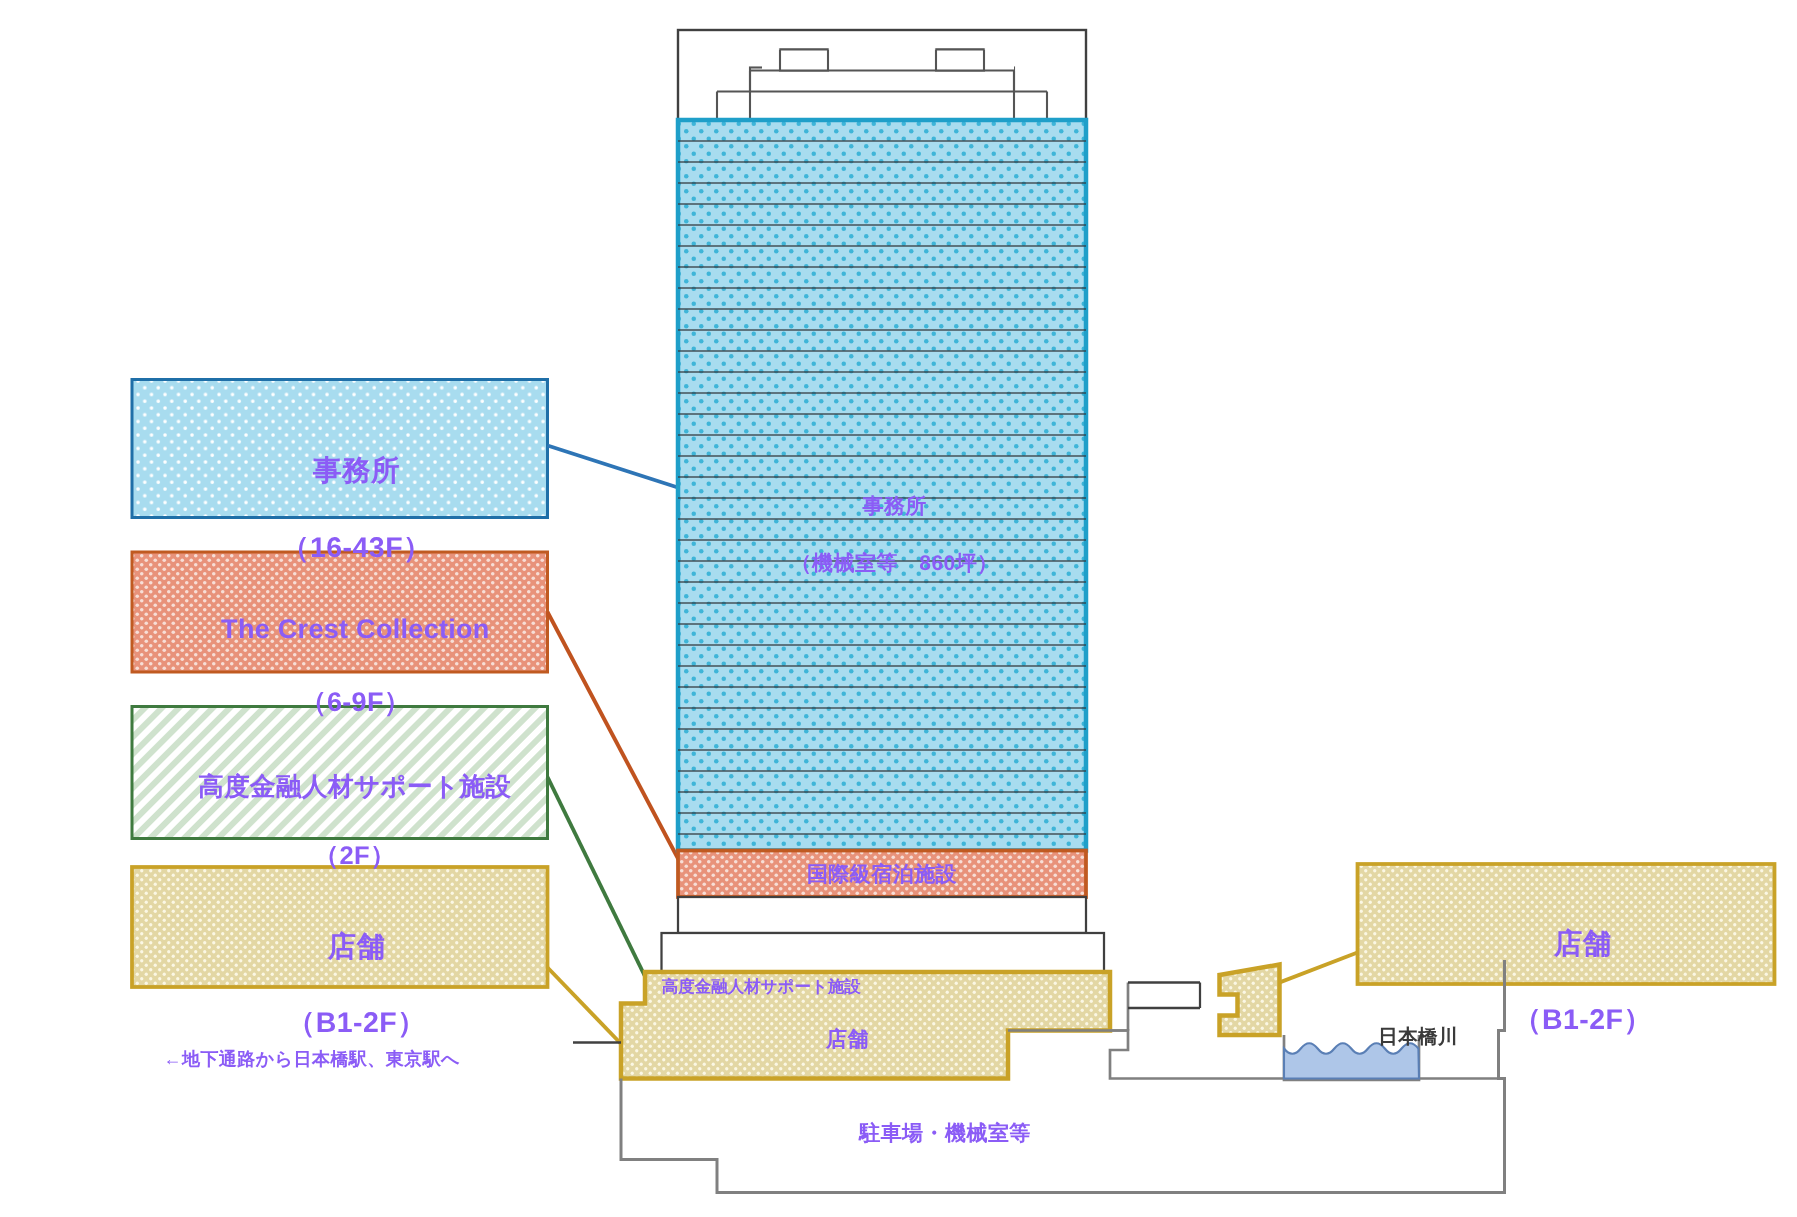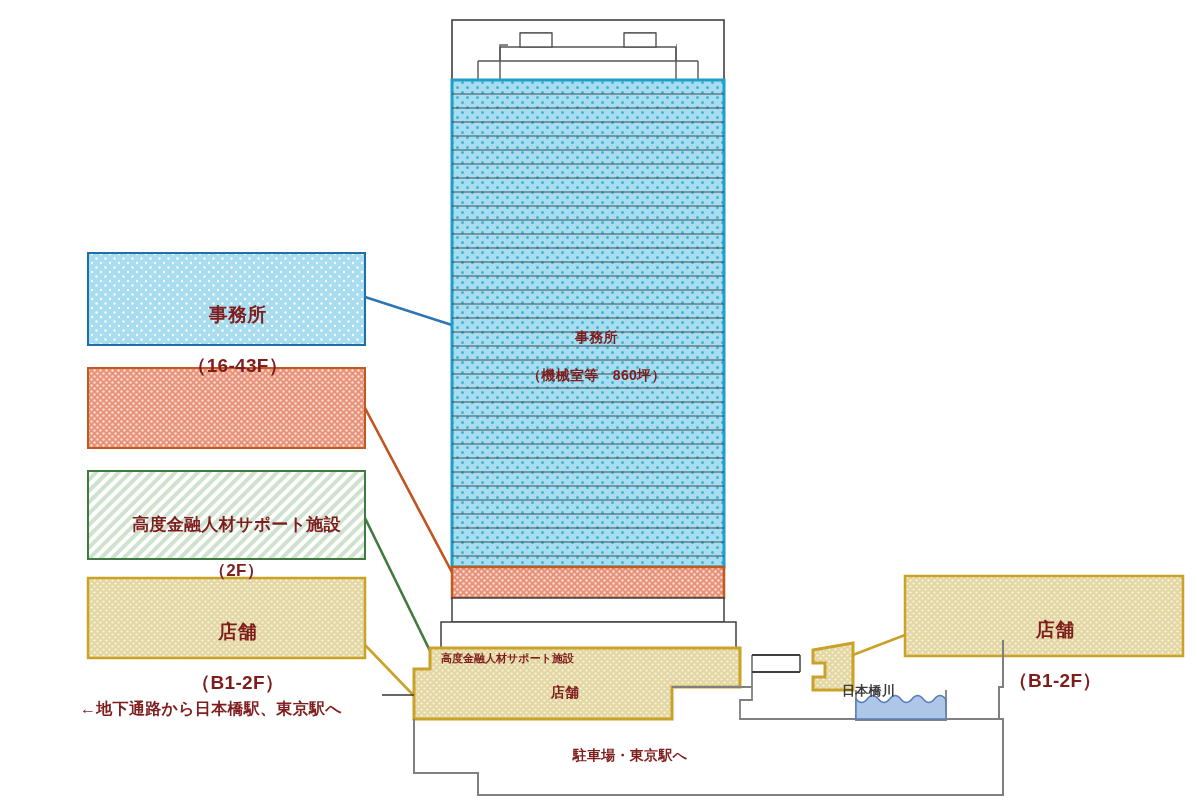--- a/index.html
+++ b/index.html
@@ -8,31 +8,31 @@
     background:#ffffff;
     font-family:"Liberation Sans","DejaVu Sans",sans-serif;
     overflow:hidden;
     position:relative;
   }
   #stage{position:absolute;left:0;top:0;width:1198px;height:811px;}
   svg.layer{position:absolute;left:0;top:0;width:1198px;height:811px;}
   .lbl{
     position:absolute;
     font-weight:bold;
-    color:#7f1d1d;
+    color:#8b5cf6;
     text-align:center;
     line-height:1.35;
     white-space:pre;
     letter-spacing:0.3px;
   }
   .legend-text{font-size:19px;}
   .legend-text.en{font-size:18px;letter-spacing:0.2px;}
   .bld-text{font-size:14px;}
   .bld-text.small{font-size:11px;letter-spacing:0;}
-  .note{font-size:16px;font-weight:bold;}
+  .note{font-size:12px;font-weight:bold;margin-left:29px;}
   .river{font-size:13px;font-weight:bold;color:#3a3a3a;}
 </style>
 </head>
 <body>
 
 <div id="stage">
 
   <svg class="layer" viewBox="0 0 1198 811">
     <defs>
       <pattern id="p-office" width="10" height="10" patternUnits="userSpaceOnUse">
@@ -185,20 +185,24 @@
     <g>
       <line x1="382" y1="695" x2="414" y2="695" stroke="#404040" stroke-width="1.6"></line>
     </g>
   </svg>
 
   <div class="lbl legend-text" style="left:88px;top:276px;width:277px;">
     <span>事務所</span><br>
     <span>（16-43F）</span>
   </div>
 
+  <div class="lbl legend-text en" style="left:88px;top:383px;width:277px;">
+    <span>The Crest Collection</span><br>
+    <span>（6-9F）</span>
+  </div>
 
   <div class="lbl" style="left:88px;top:491px;width:277px;font-size:17px;">
     <span>高度金融人材サポート施設</span><br>
     <span>（2F）</span>
   </div>
 
   <div class="lbl legend-text" style="left:88px;top:593px;width:277px;">
     <span>店舗</span><br>
     <span>（B1-2F）</span>
   </div>
@@ -206,24 +210,25 @@
   <div class="lbl legend-text" style="left:905px;top:591px;width:278px;">
     <span>店舗</span><br>
     <span>（B1-2F）</span>
   </div>
 
   <div class="lbl bld-text" style="left:452px;top:309px;width:272px;">
     <span>事務所</span><br>
     <span>（機械室等　860坪）</span>
   </div>
 
+  <div class="lbl bld-text" style="left:452px;top:573px;width:272px;"><span>国際級宿泊施設</span></div>
 
   <div class="lbl bld-text small" style="left:430px;top:651px;width:155px;"><span>高度金融人材サポート施設</span></div>
 
   <div class="lbl bld-text" style="left:430px;top:683px;width:270px;"><span>店舗</span></div>
 
-  <div class="lbl bld-text" style="left:450px;top:746px;width:360px;"><span>駐車場・東京駅へ</span></div>
+  <div class="lbl bld-text" style="left:450px;top:746px;width:360px;"><span>駐車場・機械室等</span></div>
 
   <div class="lbl note" style="left:80px;top:698px;width:300px;text-align:left;"><span>←地下通路から日本橋駅、東京駅へ</span></div>
 
-  <div class="lbl river" style="left:842px;top:682px;width:80px;text-align:left;"><span>日本橋川</span></div>
+  <div class="lbl river" style="left:892px;top:682px;width:80px;text-align:right;"><span>日本橋川</span></div>
 
 </div>
 
 </body></html>

